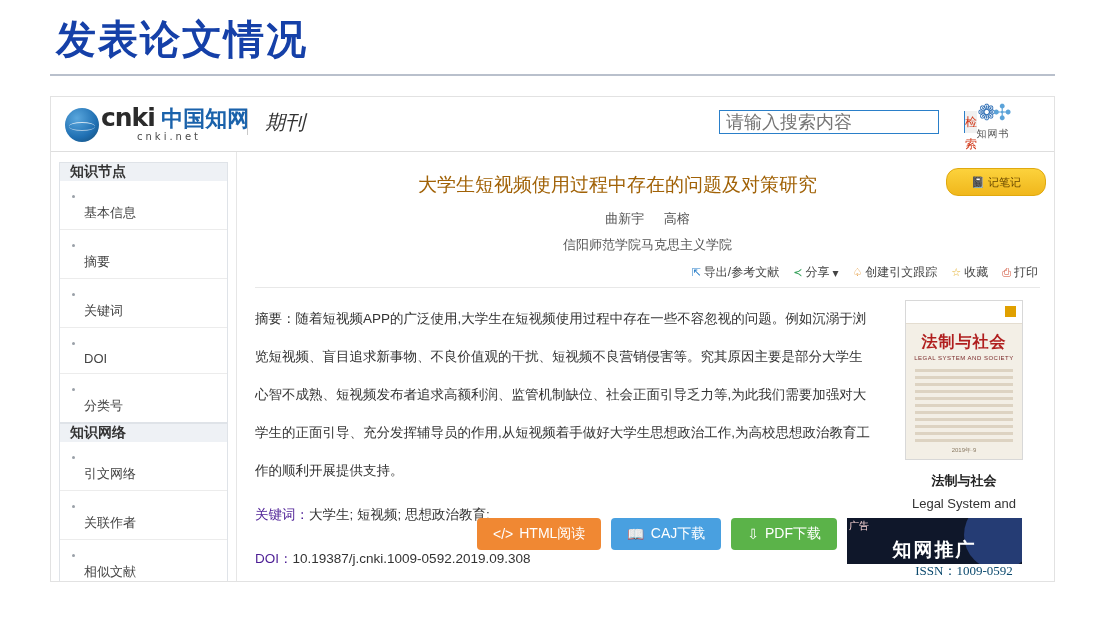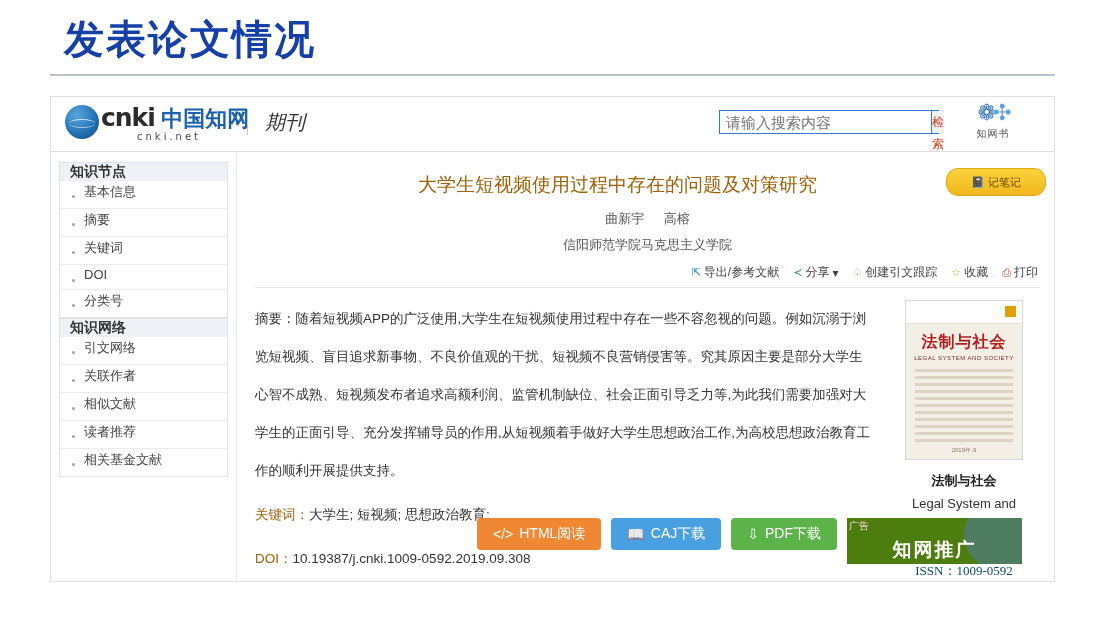--- a/index.html
+++ b/index.html
@@ -14,21 +14,21 @@
     overflow: hidden;
   }
   .slide {
     position: relative;
     width: 1101px;
     height: 620px;
     background: #ffffff;
   }
   .slide-title {
     position: absolute;
-    left: 64px;
+    left: 56px;
     top: 12px;
     font-family: "DejaVu Serif", serif;
     font-weight: bold;
     font-size: 40px;
     color: #1540a8;
     letter-spacing: 2px;
   }
   .title-rule {
     position: absolute;
     left: 50px;
@@ -56,21 +56,21 @@
     position: relative;
     height: 54px;
     border-bottom: 1px solid #dedede;
     background: #fff;
   }
   .logo-wrap {
     position: absolute;
     left: 14px;
     top: 8px;
     display: flex;
-    align-items: flex-start;
+    align-items: flex-end;
   }
   .globe {
     width: 34px;
     height: 34px;
     border-radius: 50%;
     background: radial-gradient(circle at 35% 30%, #5aa7dd 0%, #1f6fb2 60%, #14486f 100%);
     position: relative;
   }
   .globe::after {
     content: "";
@@ -130,21 +130,21 @@
     height: 24px;
     border: 1px solid #2a7fc9;
     background: #fff;
     box-sizing: border-box;
     display: flex;
   }
   .search-input {
     flex: 1;
     border: 0;
     outline: none;
-    font-size: 15px;
+    font-size: 18px;
     color: #9a9a9a;
     padding: 0 6px;
     font-family: "Liberation Sans", sans-serif;
     background: transparent;
   }
   .search-btn {
     width: 40px;
     background: #f0f0f0;
     border-left: 1px solid #2a7fc9;
     color: #d23b1c;
@@ -196,21 +196,21 @@
     padding: 0 10px;
   }
   .side-list {
     border: 1px solid #dfe3e8;
     border-top: none;
     margin-bottom: 0;
   }
   .side-item {
     font-size: 13px;
     color: #444;
-    padding: 2px 10px 7px 24px;
+    padding: 23px 10px 7px 24px;
     border-bottom: 1px solid #ececec;
     position: relative;
     cursor: pointer;
     background: #fff;
   }
   .side-item:last-child { border-bottom: none; }
   .side-item::before {
     content: "";
     position: absolute;
     left: 12px;
@@ -285,21 +285,21 @@
     display: flex;
     margin-top: 12px;
   }
   .abstract-text {
     width: 620px;
     font-size: 13.5px;
     line-height: 38px;
     color: #333;
   }
   .meta-line { margin-top: 6px; }
-  .meta-label { color: #a16207; }
+  .meta-label { color: #4c1d95; }
 
   .cover-col {
     width: 150px;
     margin-left: 14px;
     text-align: center;
   }
   .cover {
     width: 116px;
     height: 158px;
     margin: 0 auto;
@@ -389,21 +389,21 @@
     gap: 6px;
     padding: 0 16px;
     cursor: pointer;
   }
   .dl-html { background: #f08833; }
   .dl-caj  { background: #49a0e0; }
   .dl-pdf  { background: #5bb349; }
   .ad-box {
     width: 175px;
     height: 46px;
-    background: #4d7c0f;
+    background: #0f172a;
     position: relative;
     overflow: hidden;
     color: #fff;
   }
   .ad-tag {
     position: absolute;
     left: 2px; top: 1px;
     font-size: 10px;
     color: #ffd9d9;
   }

